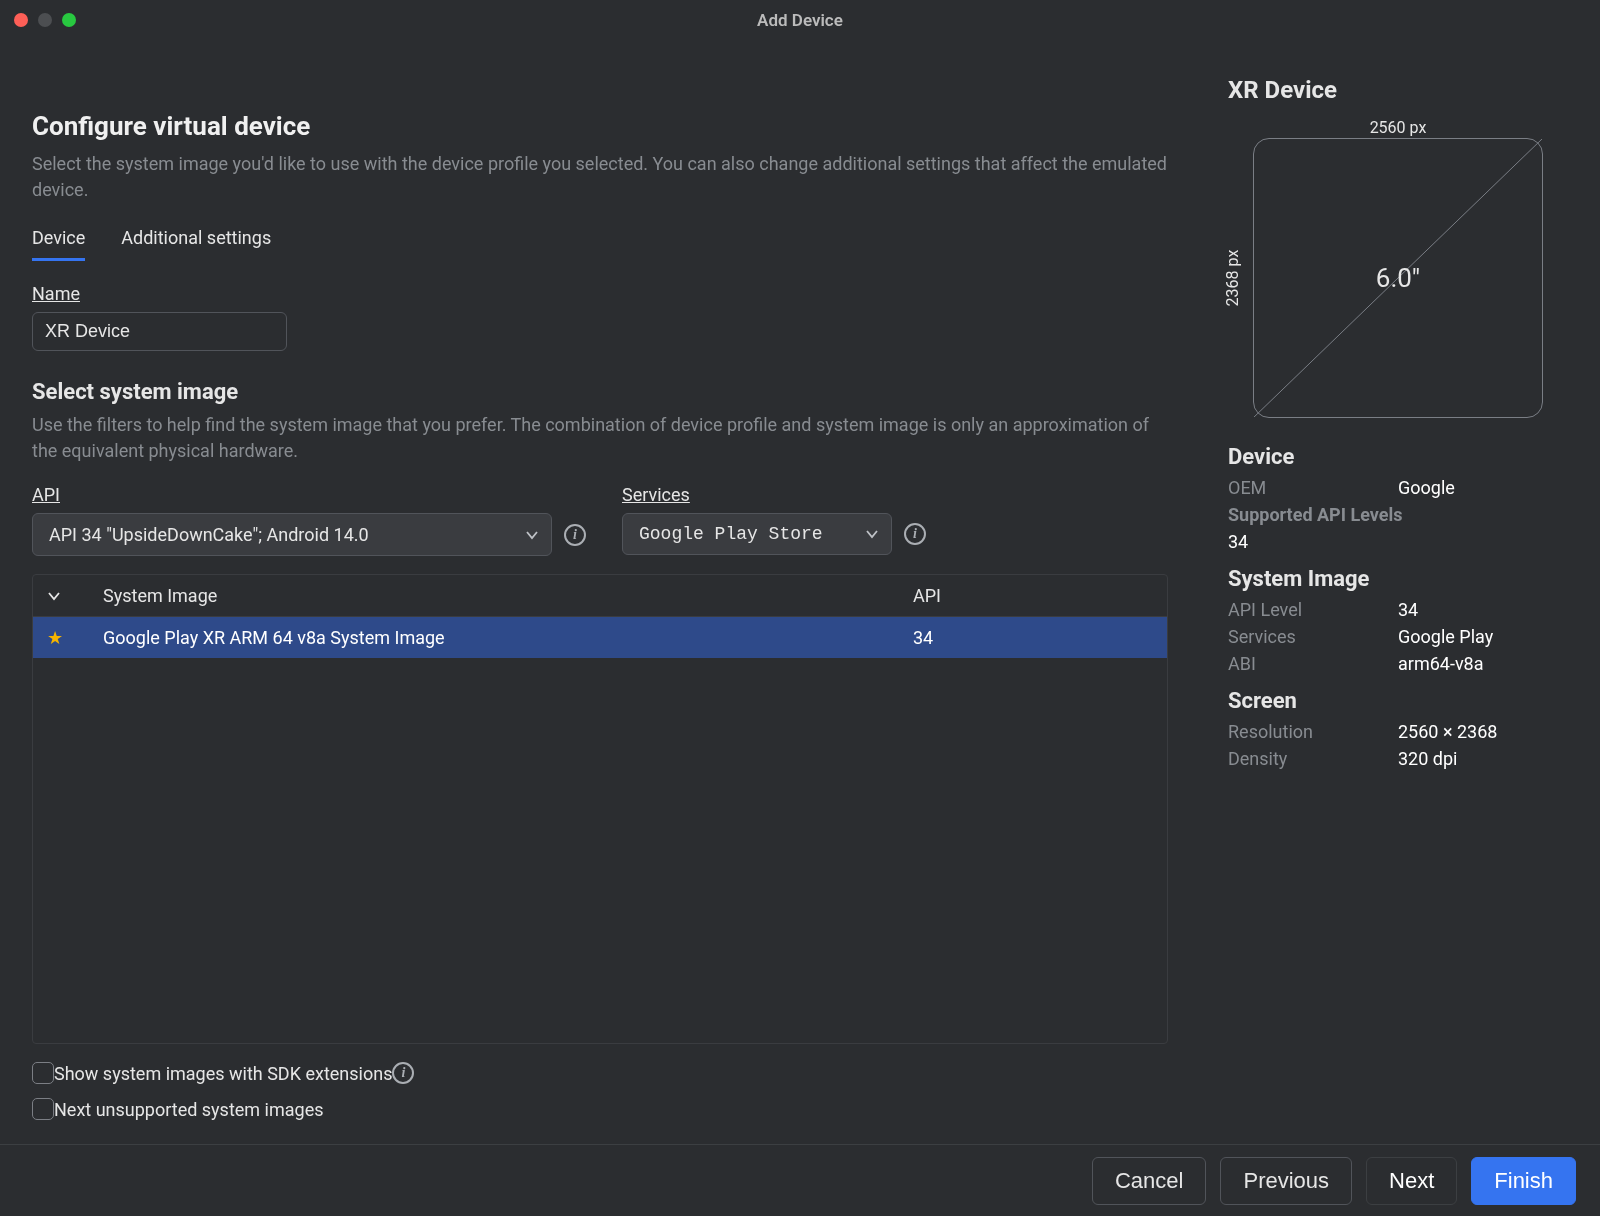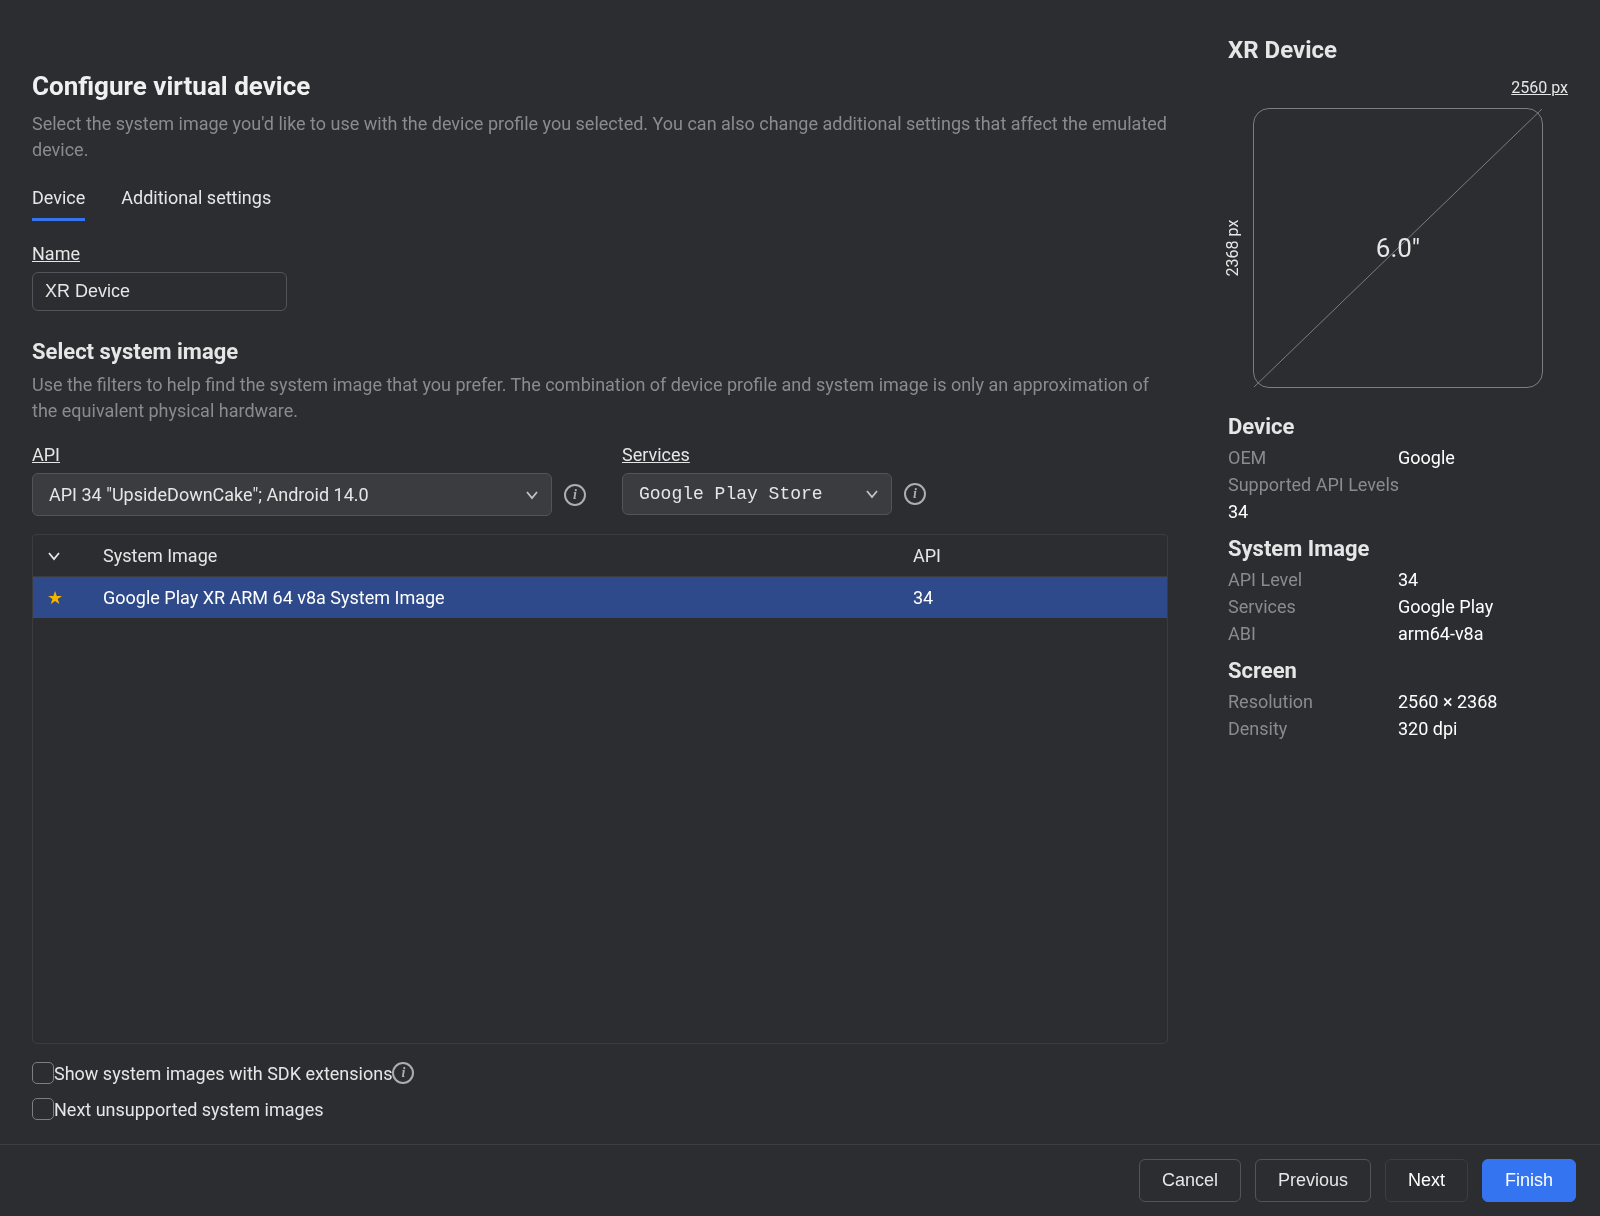--- a/index.html
+++ b/index.html
@@ -119,56 +119,64 @@
     width: 290px; height: 280px; position: relative;
     margin: 0 auto 26px auto;
   }
   .preview .diag1, .preview .diag2 {
     position:absolute; inset:0;
   }
   .preview-text {
     position:absolute; top:50%; left:50%; transform:translate(-50%,-50%);
     font-size: 26px; color:#e6e6e6;
   }
-  .dim-top { text-align:right; font-size:16px; color:#e6e6e6; margin-bottom:11px;text-decoration:underline;}
+  .dim-top { text-align:center; font-size:16px; color:#e6e6e6; margin-bottom:1px;}
   .dim-left {
     writing-mode: vertical-rl; transform: rotate(180deg);
     font-size:16px; color:#e6e6e6; position:absolute; left:-30px;
     top: 50%; transform: translateY(-50%) rotate(180deg);
   }
   .preview-wrap { position:relative; width: 290px; margin:0 auto;}
   .right h2 { margin-top: 6px; margin-bottom: 14px; font-size: 24px;}
   .right h3 { font-size: 22px; font-weight:700; margin: 14px 0 8px 0;}
   .kv { display:grid; grid-template-columns: 170px 1fr; font-size:18px; row-gap:6px;}
   .kv .k { color:#888c91;}
   .kv .v { color:#ffffff;}
   .footer {
     height: 72px; border-top: 1px solid #3c3f42;
     display:flex; align-items:center; justify-content:flex-end;
     gap: 14px; padding: 0 24px; background:#2b2d30;
   }
   .btn {
-    padding: 10px 22px; font-size: 18px; border-radius: 6px;
+    padding: 10px 22px; font-size: 22px; border-radius: 6px;
     border: 1px solid #51545a; background:#2b2d30; color:#e6e6e6;
     cursor:pointer;
   }
   .btn.disabled { color:#ffffff; border-color:#3c3f42; cursor:default;}
   .btn.primary { background:#3574f0; border-color:#3574f0; color:#fff;}
   
   .outer {
     width: 1600px; height: 1216px; background:#030303;
     padding: 0; display:flex; flex-direction:column;
   }
 </style>
 </head>
 <body>
 
 <div class="outer">
 <div class="window">
 
+  <div class="titlebar">
+    <div class="traffic-lights">
+      <div class="light red"></div>
+      <div class="light gray"></div>
+      <div class="light green"></div>
+    </div>
+    <div class="title">Add Device</div>
+  </div>
 
   <div class="content">
     <div class="left">
       <h1>Configure virtual device</h1>
       <div class="subtitle">Select the system image you'd like to use with the device profile you selected. You can also change additional settings that affect the emulated device.</div>
 
       <div class="tabs">
         <div class="tab active">Device</div>
         <div class="tab">Additional settings</div>
       </div>
@@ -249,21 +257,21 @@
             <line x1="0" y1="280" x2="290" y2="0" stroke="#7a7e85" stroke-width="1"></line>
           </svg>
           <div class="preview-text">6.0"</div>
         </div>
       </div>
 
       <h3>Device</h3>
       <div class="kv">
         <span class="k">OEM</span>
         <span class="v">Google</span>
-        <span class="k" style="grid-column:1/3;">Supported API Levels</span>
+        <span class="k" style="grid-column:1/3;font-weight:bold;">Supported API Levels</span>
         <span class="v" style="grid-column:1/3;">34</span>
       </div>
 
       <h3>System Image</h3>
       <div class="kv">
         <span class="k">API Level</span>
         <span class="v">34</span>
         <span class="k">Services</span>
         <span class="v">Google Play</span>
         <span class="k">ABI</span>

